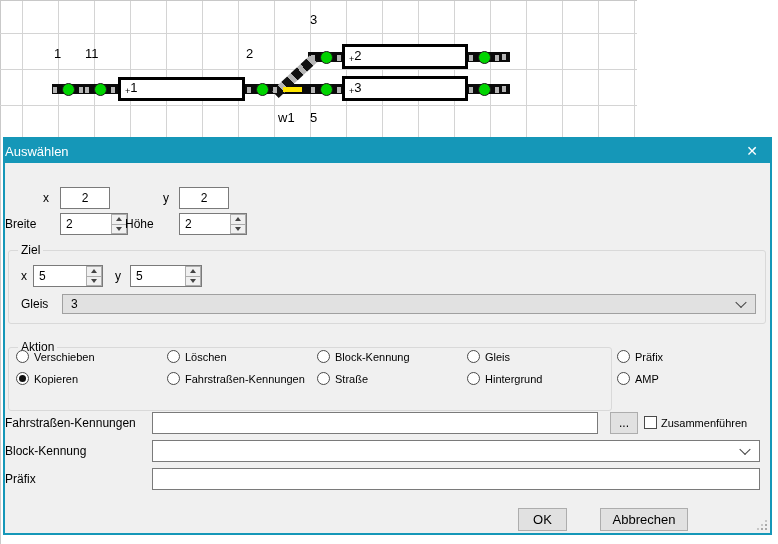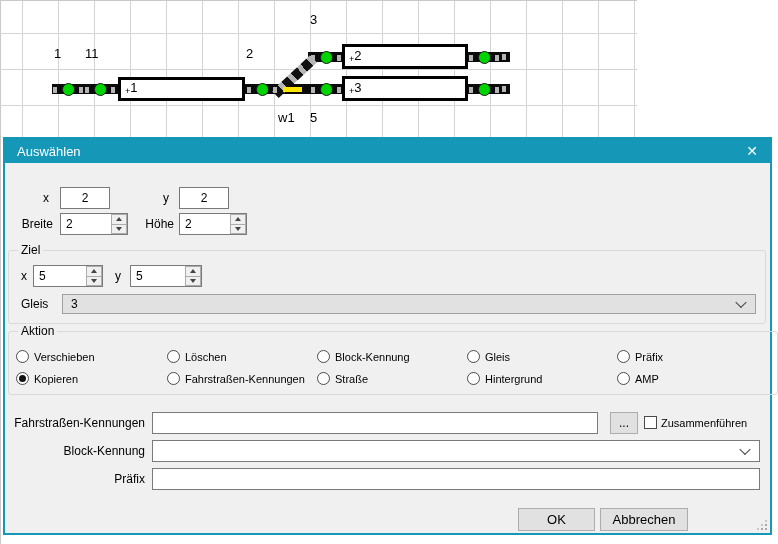--- a/index.html
+++ b/index.html
@@ -23,27 +23,27 @@
   .block{position:absolute;background:#fff;border:3px solid #000;box-sizing:border-box;}
   .blab{position:absolute;left:4px;bottom:0px;font-size:13px;line-height:14px;white-space:nowrap;}
   .blab .plus{font-size:9px;}
   .blab .num{position:relative;top:-2px;}
   .flabel{position:absolute;font-size:13px;line-height:14px;white-space:nowrap;}
 
   
   .dialog{position:absolute;left:3px;top:137px;width:769px;height:398px;box-sizing:border-box;
           border:2px solid #1597b8;background:#f0f0f0;}
   .titlebar{position:absolute;left:0;top:0;right:0;height:24px;background:#1597b8;display:flex;align-items:center;}
-  .title{margin-left:12px;font-size:13px;color:#fff;}
+  .title{margin-left:0;font-size:13px;color:#fff;}
   .close{position:absolute;right:4px;top:0;width:28px;height:24px;color:#fff;font-size:14px;
          display:flex;align-items:center;justify-content:center;}
   .group{position:absolute;border:1px solid #d9d9d9;border-radius:3px;box-sizing:border-box;}
   .legend{position:absolute;top:-8px;left:9px;background:#f0f0f0;padding:0 3px;font-size:12px;line-height:15px;}
   .lbl{position:absolute;font-size:12px;line-height:22px;white-space:nowrap;}
-  .rlbl{text-align:right;}
+  .rlbl{}
   .tinput{position:absolute;box-sizing:border-box;height:22px;background:#fff;border:1px solid #7a7a7a;
           font-family:inherit;font-size:12px;padding:0 5px;margin:0;outline:none;}
   .center{text-align:center;}
   .spin{position:absolute;box-sizing:border-box;height:22px;background:#fff;border:1px solid #7a7a7a;}
   .spin .val{position:absolute;left:5px;top:0;line-height:20px;font-size:12px;}
   .spinner{position:absolute;right:0;top:0;bottom:0;width:16px;display:flex;flex-direction:column;}
   .spbtn{flex:1;background:#f0f0f0;border:1px solid #adadad;box-sizing:border-box;position:relative;}
   .spbtn.up{border-bottom-width:0;}
   .spbtn.up::after{content:"";position:absolute;left:50%;top:50%;transform:translate(-50%,-50%);
        border-left:3px solid transparent;border-right:3px solid transparent;border-bottom:4px solid #444;}
@@ -184,21 +184,21 @@
           <span class="spbtn up"></span>
           <span class="spbtn down"></span>
         </span>
     </div>
     <div class="lbl" style="left:16px;top:155px;line-height:20px">Gleis</div>
     <div class="combo gray" style="left:57px;top:155px;width:694px">
       <span class="val">3</span>
       <span class="chev"></span>
     </div>
 
-    <div class="group" style="left:3px;top:192px;width:770px;height:64px">
+    <div class="group" style="left:3px;top:208px;width:604px;height:64px">
       <span class="legend">Aktion</span>
     </div>
 
     <div class="radio" style="left:11px;top:211px"></div>
     <div class="opt" style="left:29px;top:210px">Verschieben</div>
     <div class="radio" style="left:162px;top:211px"></div>
     <div class="opt" style="left:180px;top:210px">Löschen</div>
     <div class="radio" style="left:312px;top:211px"></div>
     <div class="opt" style="left:330px;top:210px">Block-Kennung</div>
     <div class="radio" style="left:462px;top:211px"></div>
@@ -225,18 +225,18 @@
 
     <div class="lbl rlbl" style="left:0px;top:301px;width:140px">Block-Kennung</div>
     <div class="combo white" style="left:147px;top:301px;width:608px">
       <span class="val"></span>
       <span class="chev"></span>
     </div>
 
     <div class="lbl rlbl" style="left:0px;top:329px;width:140px">Präfix</div>
     <input class="tinput" style="left: 147px; top: 329px; width: 608px;" value="">
 
-    <button class="btn" style="left:513px;top:369px;width:77px">OK</button>
+    <button class="btn" style="left:513px;top:369px;width:49px">OK</button>
     <button class="btn" style="left:595px;top:369px;width:88px">Abbrechen</button>
 
     <div class="grip"></div>
   </div>
 </div>
 
 </body></html>

